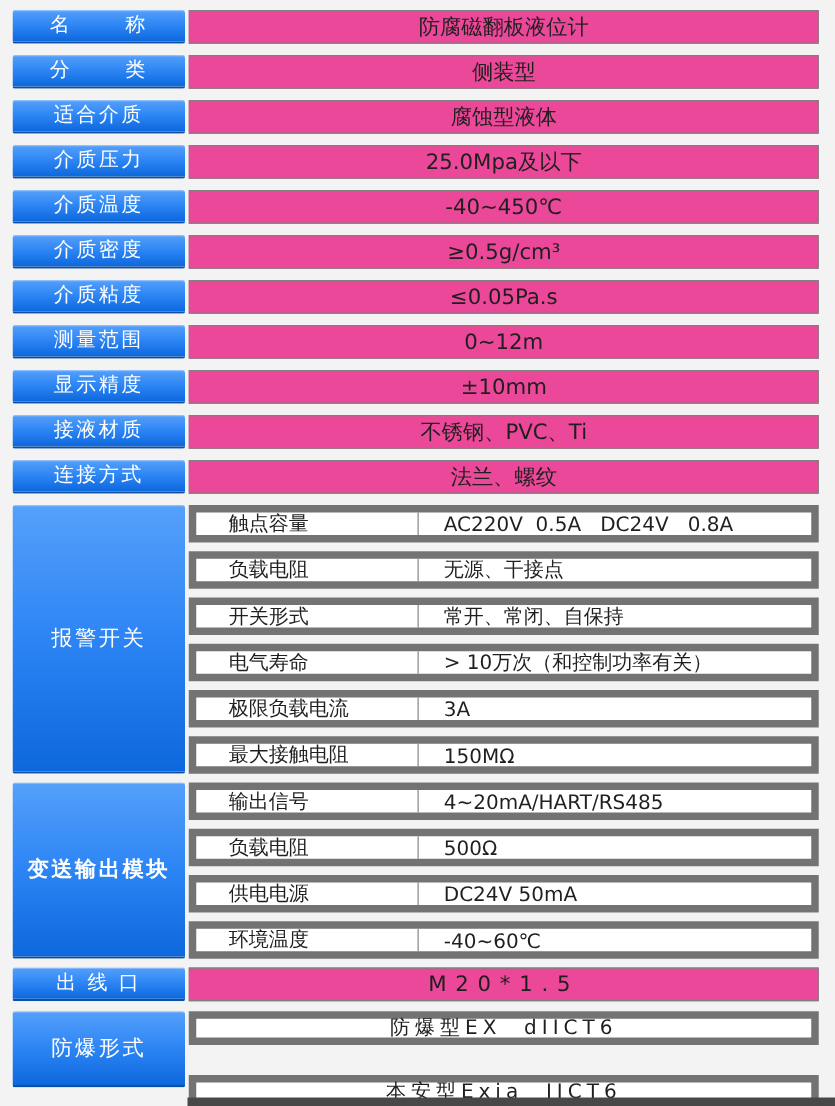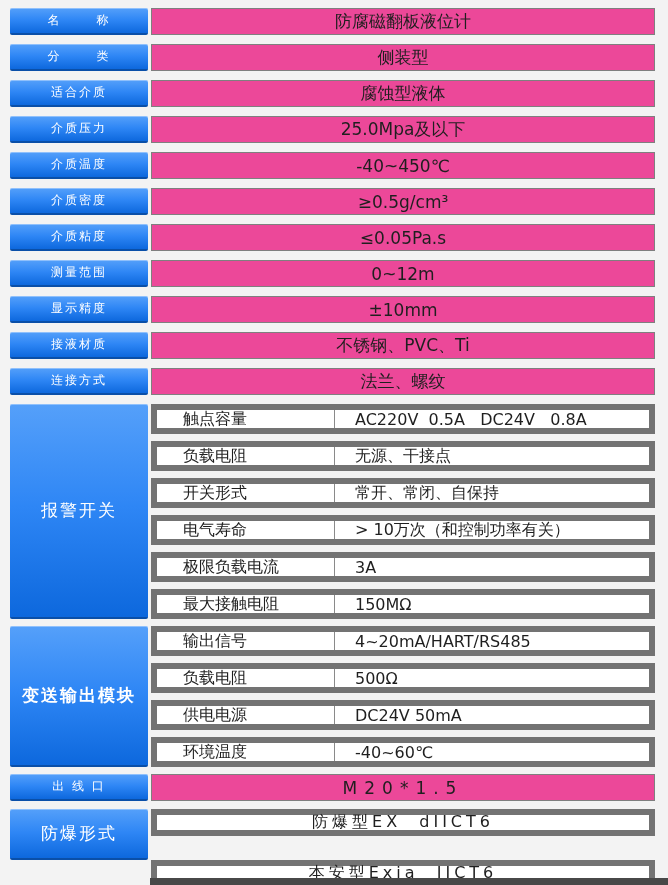--- a/index.html
+++ b/index.html
@@ -21,21 +21,21 @@
     background:linear-gradient(180deg,#55a0fa 0%,#2e86f5 48%,#0d68dd 100%);
     color:#ffffff;
     display:flex;align-items:center;justify-content:center;
     border-bottom:2px solid #0a4fa8;
     border-radius:2px;
     box-shadow:inset 0 1px 0 rgba(255,255,255,.35);
     box-sizing:border-box;
     white-space:pre;
     letter-spacing:2px;
   }
-  .row .blue{width:138px;height:27px;font-size:12px;}
+  .row .blue{width:138px;height:27px;font-size:16px;}
   .cell{
     flex:1;margin-left:3px;
     background:#ec4899;
     border:1px solid #7f7f7f;
     box-sizing:border-box;height:27px;
     display:flex;align-items:center;justify-content:center;
     font-size:17px;color:#1f1f1f;
     white-space:pre;
   }
   
@@ -54,21 +54,21 @@
     padding-left:26px;
     border-right:1px solid #8a8a8a;
   }
   .sub-value{flex:1;padding-left:20px;}
   
   .sec-alarm{margin-top:2px;margin-bottom:7px;}
   .sec-alarm .blue{height:215px;}
   .sec-output{margin-bottom:7px;}
   .sec-output .blue{height:141px;font-weight:bold;}
   .row-outlet{margin-bottom:8px;}
-  .sec-explosion .blue{height:51px;font-family:Liberation Serif, serif;}
+  .sec-explosion .blue{height:61px;font-family:Liberation Serif, serif;}
   .sec-explosion .sub{justify-content:center;height:27px;}
   .sec-explosion .sub + .sub{margin-top:24px;}
   .spread{letter-spacing:7px;}
   .spread2{letter-spacing:4px;}
   .strip{
     position:absolute;left:150px;right:0;bottom:0;height:7px;
     background:#484848;
   }
 </style>
 </head>

